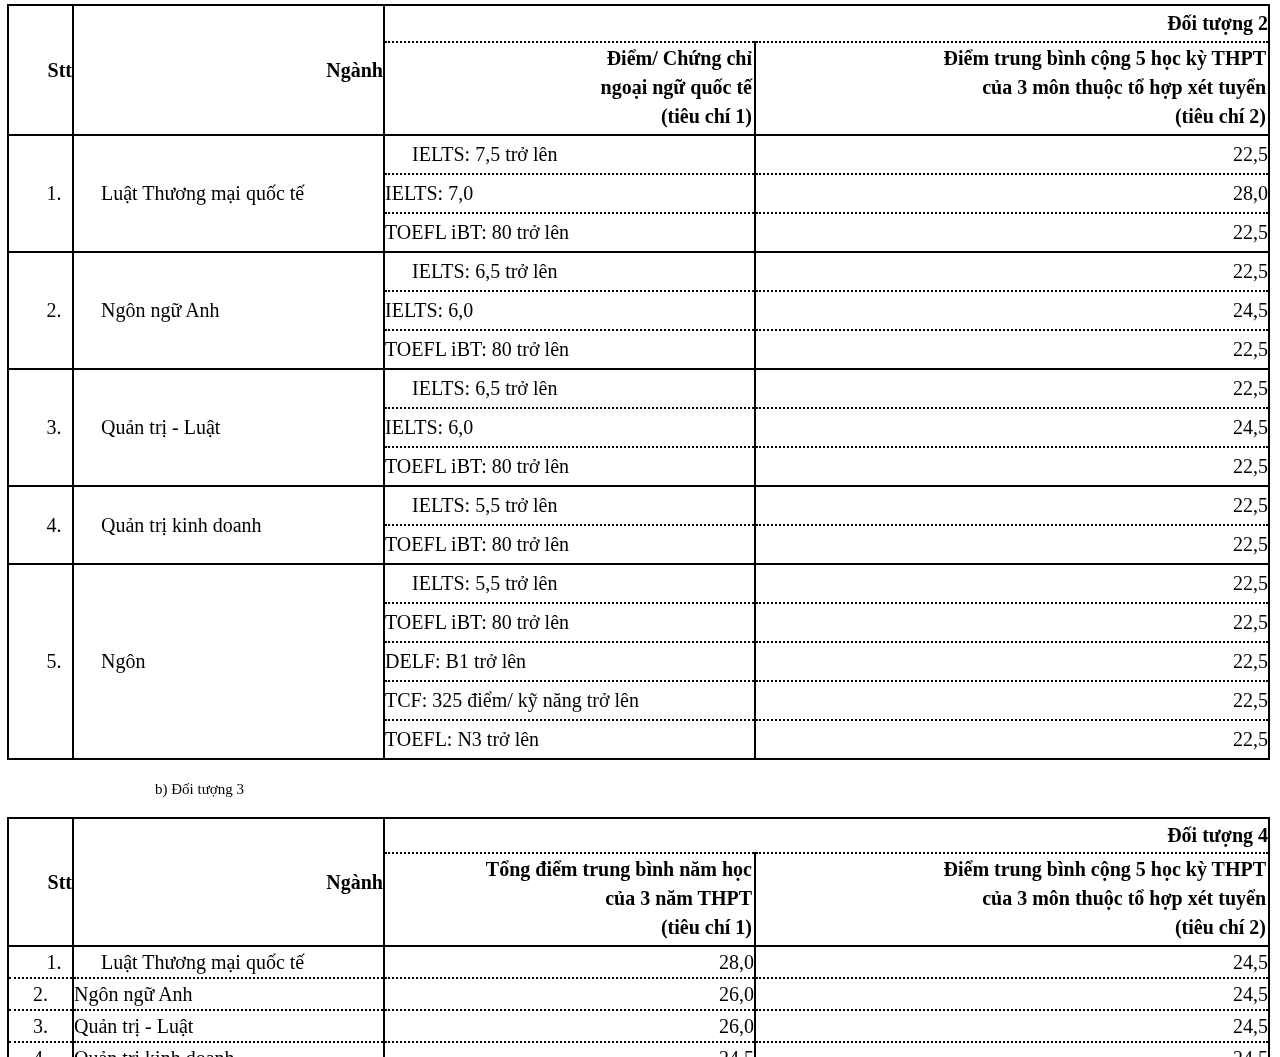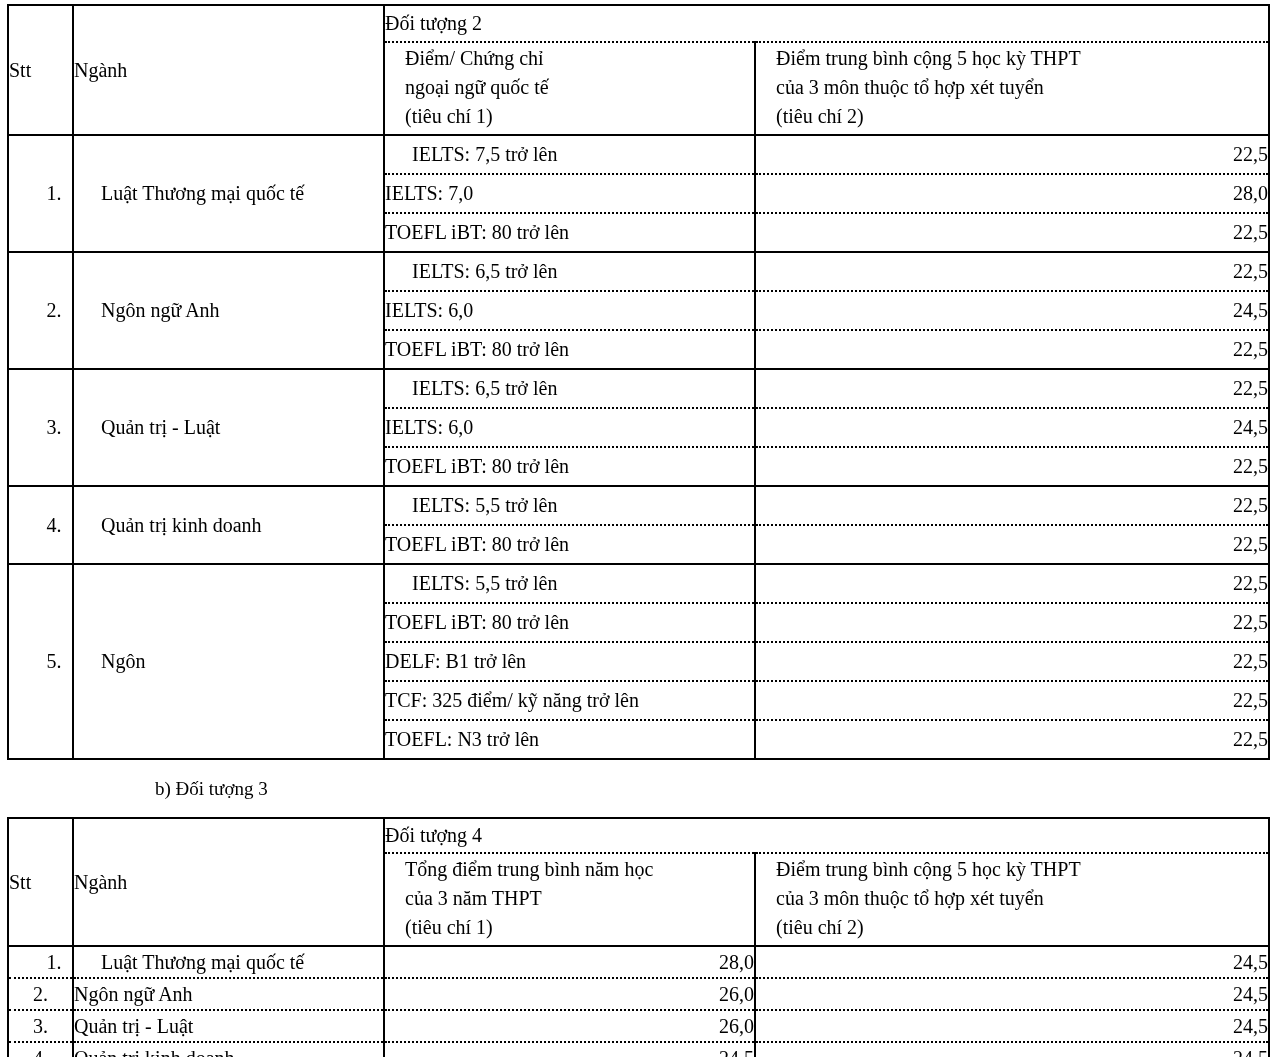--- a/index.html
+++ b/index.html
@@ -35,21 +35,21 @@
     overflow: hidden;
   }
   
   .vl { border-left: 2px solid #000000; }
   
   tr.gs > td { border-top: 2px solid #000000; padding-left: 27px; }
   
   .dt { border-top: 2px dotted #000000; }
 
   
-  .hc { text-align: left; }
+  .hc { text-align: right; font-weight: bold; }
   .hc.sub {
     white-space: pre-line;
     line-height: 29px;
     padding: 1px 2px 3px 20px;
   }
 
   
   .stt   { text-align: center; }
   .score { text-align: right; }
   .nganh { text-align: left; padding-left: 12px; padding-right: 4px; margin-left: 9px; }
@@ -57,21 +57,21 @@
 
   
   .t1 tr        { height: 39px; }
   .t1 tr.h1     { height: 37px; }
   .t1 tr.h2     { height: 87px; }
   .t2 tr        { height: 32px; }
   .t2 tr.h1     { height: 35px; }
   .t2 tr.h2     { height: 88px; }
 
   .heading-b {
-    font-size: 19px;
+    font-size: 15px;
     line-height: 30px;
     margin: 14px 0 13px 148px;
   }
 </style>
 </head>
 <body>
 
 <div class="page">
 
   <table class="t t1">

